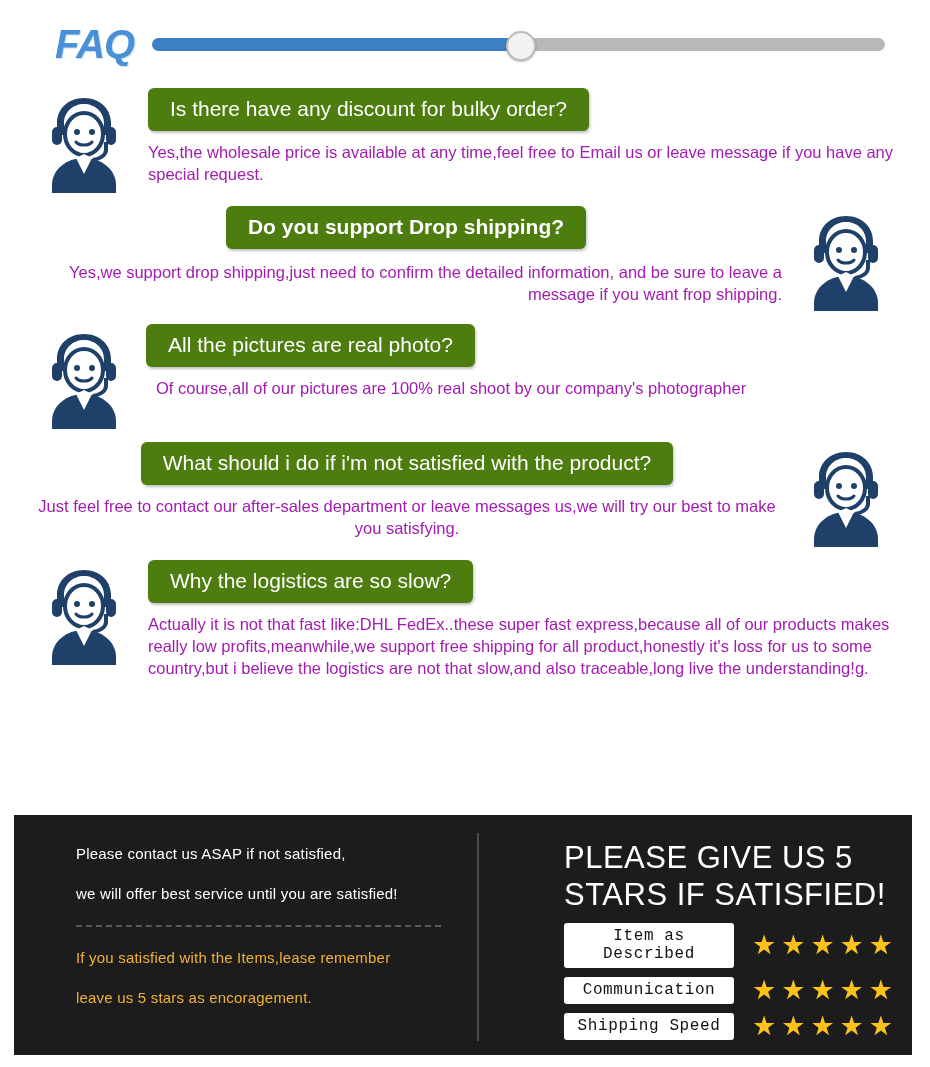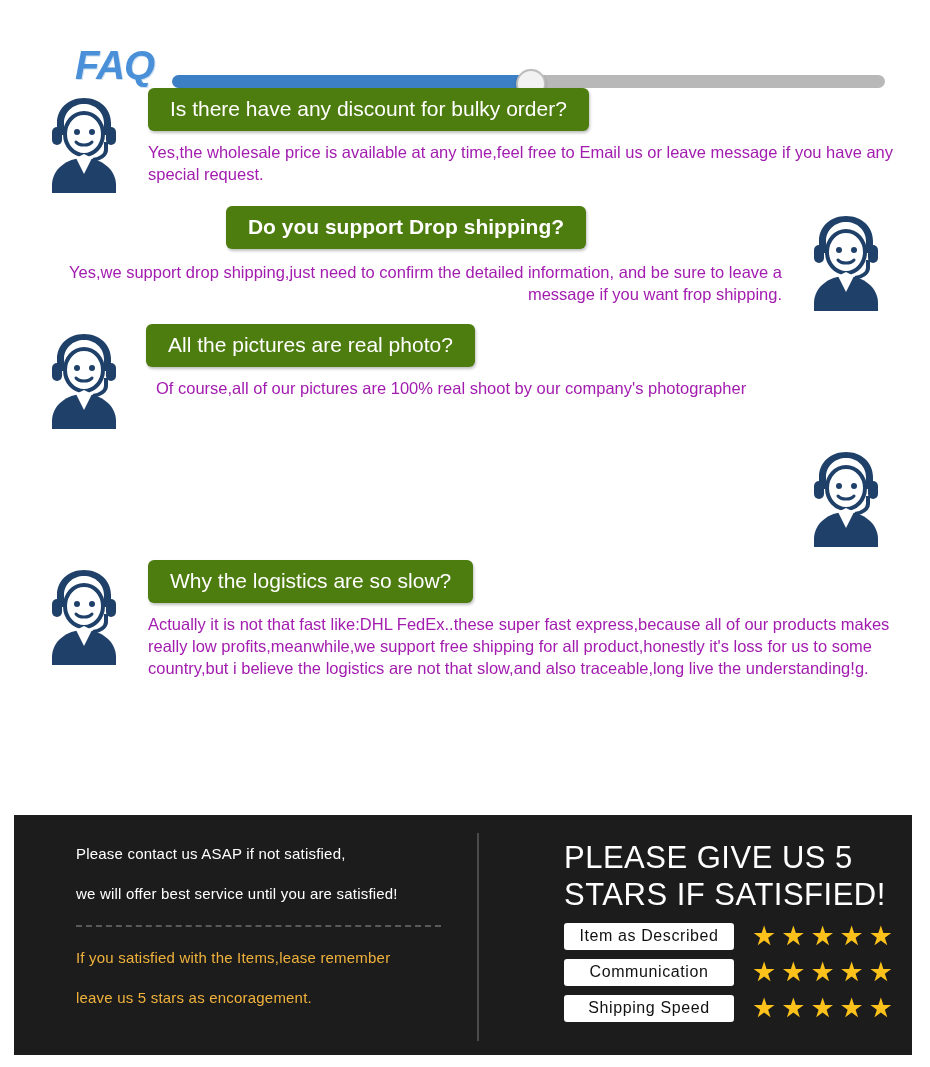--- a/index.html
+++ b/index.html
@@ -14,24 +14,23 @@
     color: #1a1a1a;
     position: relative;
     overflow: hidden;
   }
 
   
   .faq-header {
     position: relative;
     height: 88px;
     display: flex;
-    align-items: flex-end;
+    align-items: center;
     padding: 0 40px 0 55px;
     box-sizing: border-box;
-    margin-left: 20px;
   }
   .faq-title {
     font-size: 40px;
     font-weight: bold;
     font-style: italic;
     color: #4a90d9;
     letter-spacing: -1px;
     margin-right: 18px;
     text-shadow: 1px 1px 0 #cfe0f0;
   }
@@ -172,21 +171,21 @@
   }
   .rating-row {
     display: flex;
     align-items: center;
     margin-bottom: 9px;
   }
   .rating-label {
     width: 170px;
     background: #ffffff;
     color: #111111;
-    font-family: Liberation Sans, sans-serif;
+    font-family: Liberation Mono, monospace;
     font-size: 16px;
     text-align: center;
     padding: 4px 0 5px 0;
     border-radius: 3px;
     letter-spacing: .6px;
   }
   .stars {
     margin-left: 18px;
     color: #fcc21b;
     font-size: 27px;
@@ -291,20 +290,24 @@
             <circle cx="41" cy="40" r="3"></circle>
             <circle cx="56" cy="40" r="3"></circle>
             <path d="M40 50c3 4 13 4 16 0" stroke="#1f4068" stroke-width="3" fill="none" stroke-linecap="round"></path>
             <rect x="16" y="35" width="10" height="18" rx="5"></rect>
             <rect x="70" y="35" width="10" height="18" rx="5"></rect>
             <path d="M70 50v8c0 5-6 9-13 10" stroke="#1f4068" stroke-width="4" fill="none"></path>
             <path d="M48 66c-18 0-32 12-32 27v8h64v-8c0-15-14-27-32-27z"></path>
             <path d="M40 66l8 16 8-16-8-4z" fill="#ffffff"></path>
           </g>
         </svg>
+      </div>
+      <div class="content">
+        <div class="q-bubble">What should i do if i'm not satisfied with the product?</div>
+        <div class="answer">Just feel free to contact our after-sales department or leave messages us,we will try our best to make you satisfying.</div>
       </div>
     </div>
   </div>
 
   <div class="row r5">
     <div class="row-inner">
       <div class="avatar">
         <svg width="96" height="108" viewBox="0 0 96 108">
           <g fill="#1f4068">
             <path d="M48 6c-16 0-27 11-27 25v12h7V31c0-11 9-19 20-19s20 8 20 19v12h7V31C75 17 64 6 48 6z"></path>

